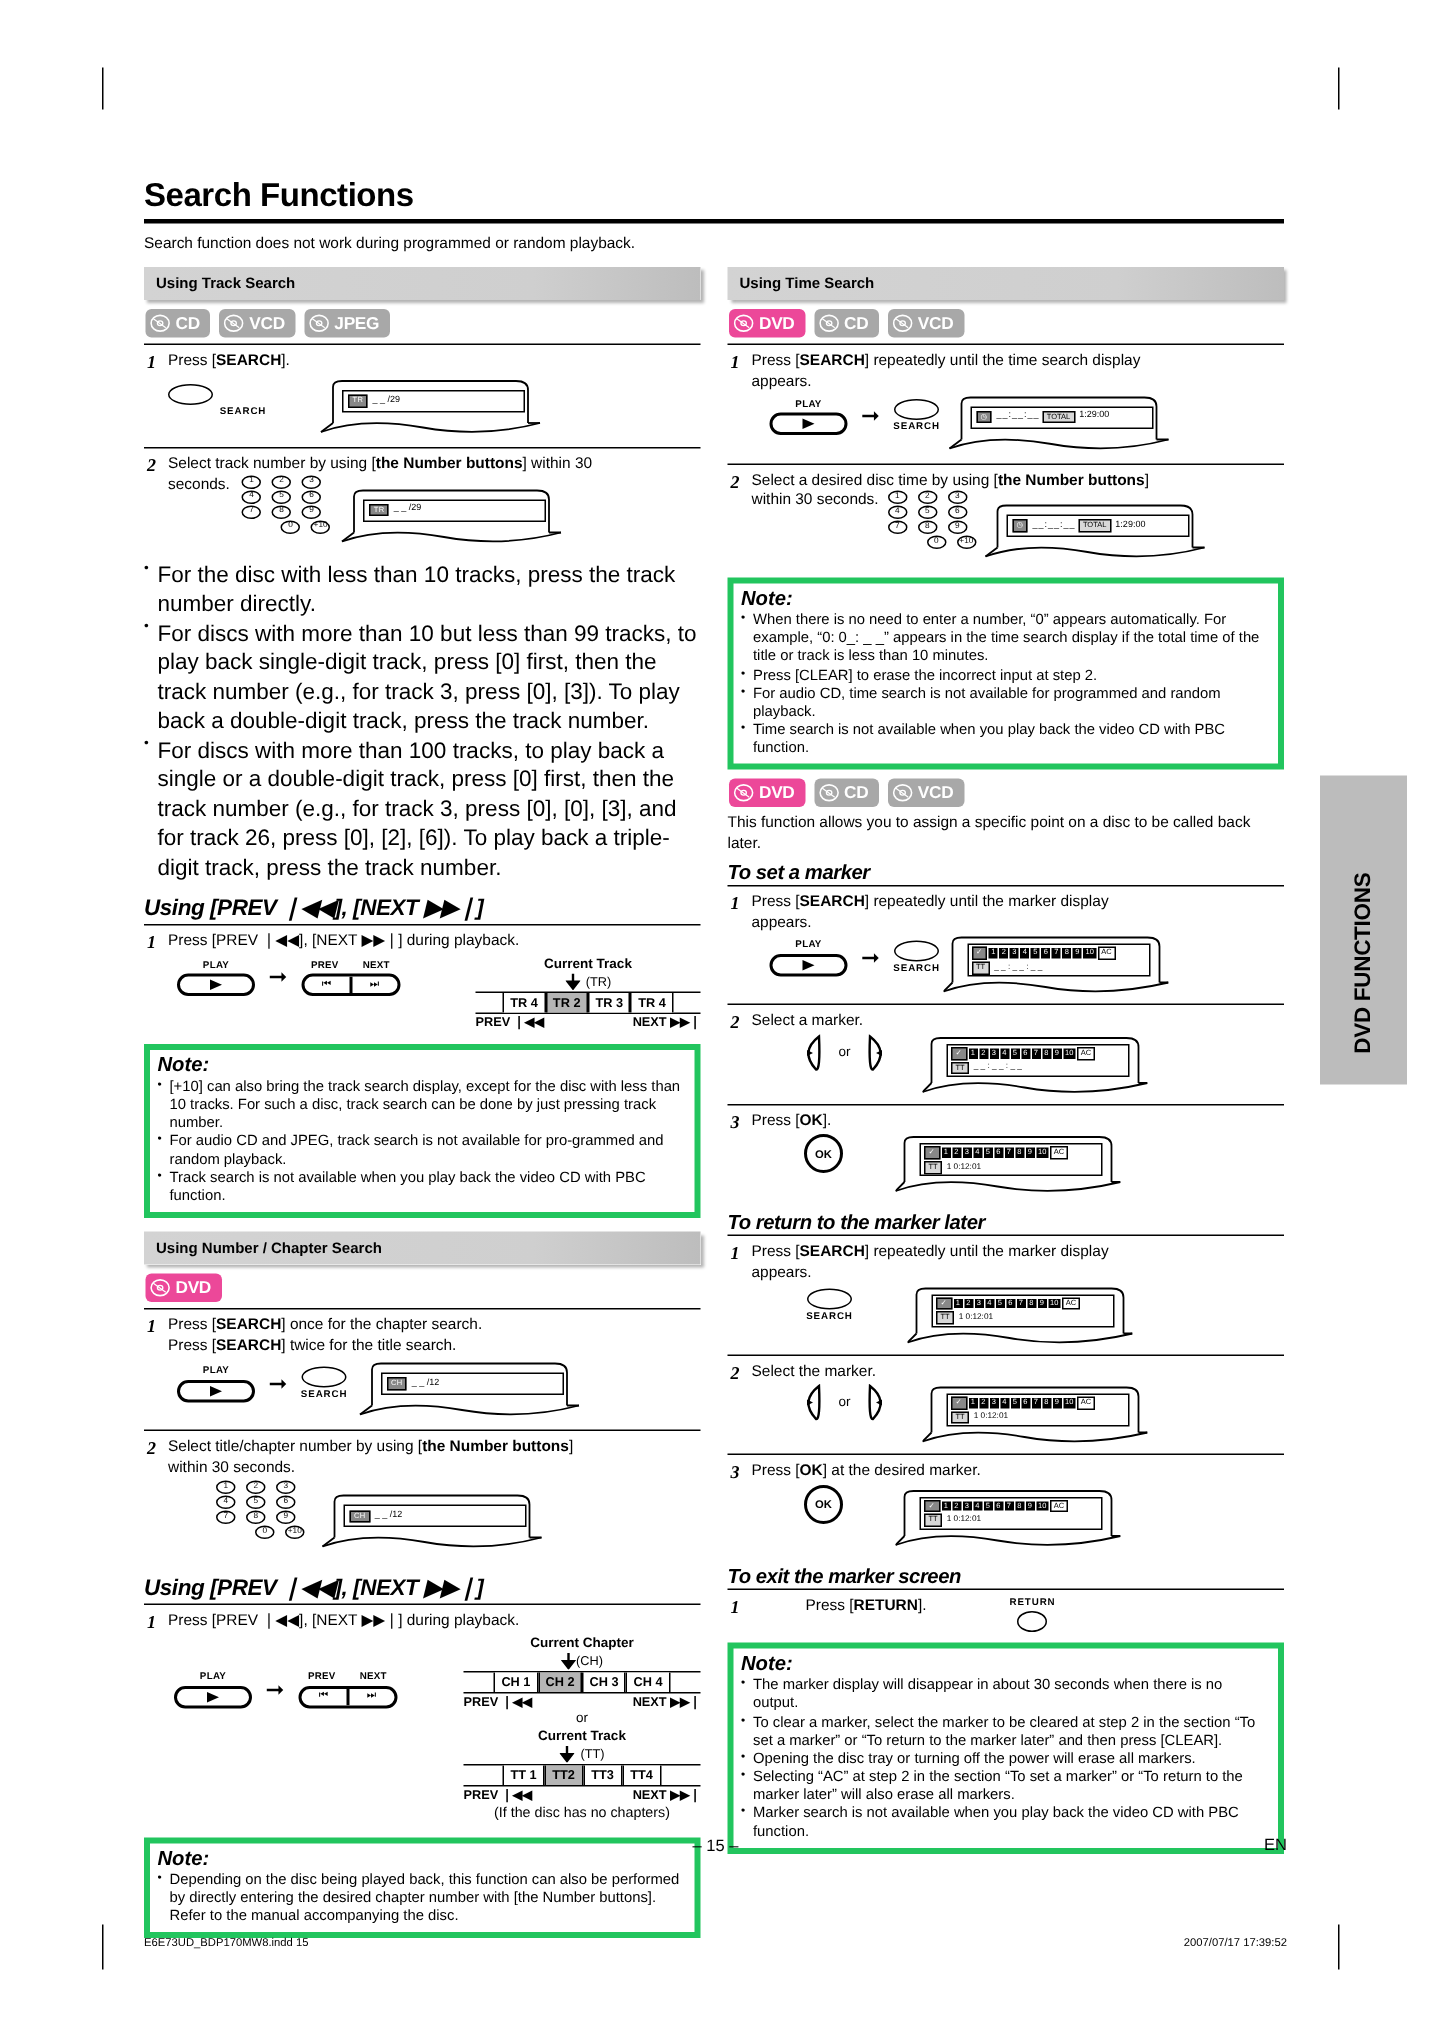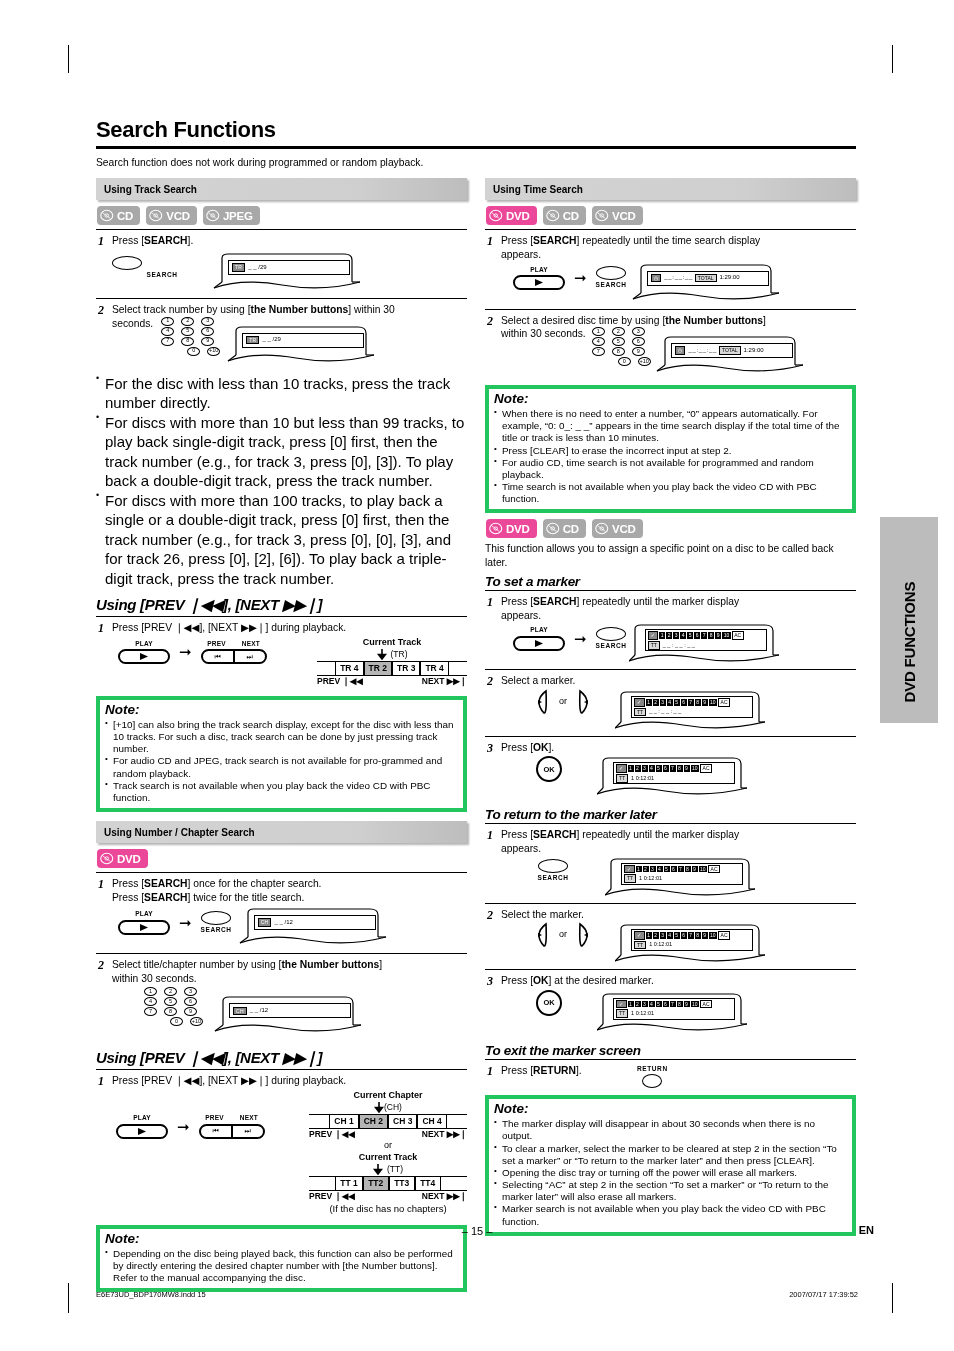--- a/index.html
+++ b/index.html
@@ -174,21 +174,21 @@
   }
   .sidetab span {
     position:absolute; left:-74px; top:74px; width:206px;
     transform: rotate(-90deg);
     font-size:15px; font-weight:bold; letter-spacing:-0.2px;
     text-align:left;
   }
 
   
   .pagenum { position:absolute; left:0; right:0; top:1225px; text-align:center; font-size:11px; }
-  .enmark { position:absolute; right:80px; top:1224px; font-size:11px; font-weight:bold; }
+  .enmark { position:absolute; right:96px; top:1224px; font-size:11px; font-weight:normal; }
   .foot {
     position:absolute; left:96px; top:1290px; width:762px;
     display:flex; justify-content:space-between; font-size:7.5px;
   }
 </style>
 </head>
 <body>
 
 <div class="crop v" style="left:68px;top:45px;"></div>
 <div class="crop v" style="left:892px;top:45px;"></div>
@@ -987,21 +987,21 @@
           </div>
         </div>
       </div>
 
       <div class="subhead-sm">To exit the marker screen</div>
       <div class="step-sep"></div>
       <div class="step">
         <div class="step-num">1</div>
         <div class="step-body">
           <div style="display:flex;align-items:flex-start;">
-            <span style="width:136px;">Press [<b>RETURN</b>].</span>
+            <span style="width:136px;margin-left:36px;">Press [<b>RETURN</b>].</span>
             <div style="text-align:center;">
               <div class="oval-lbl" style="margin-bottom:1px;">RETURN</div>
               <div style="width:20px;height:14px;border:1.6px solid #000;border-radius:50%;background:#fff;margin:0 auto;"></div>
             </div>
           </div>
         </div>
       </div>
 
       <div class="note" style="margin-top:5px;">
         <div class="note-title">Note:</div>

